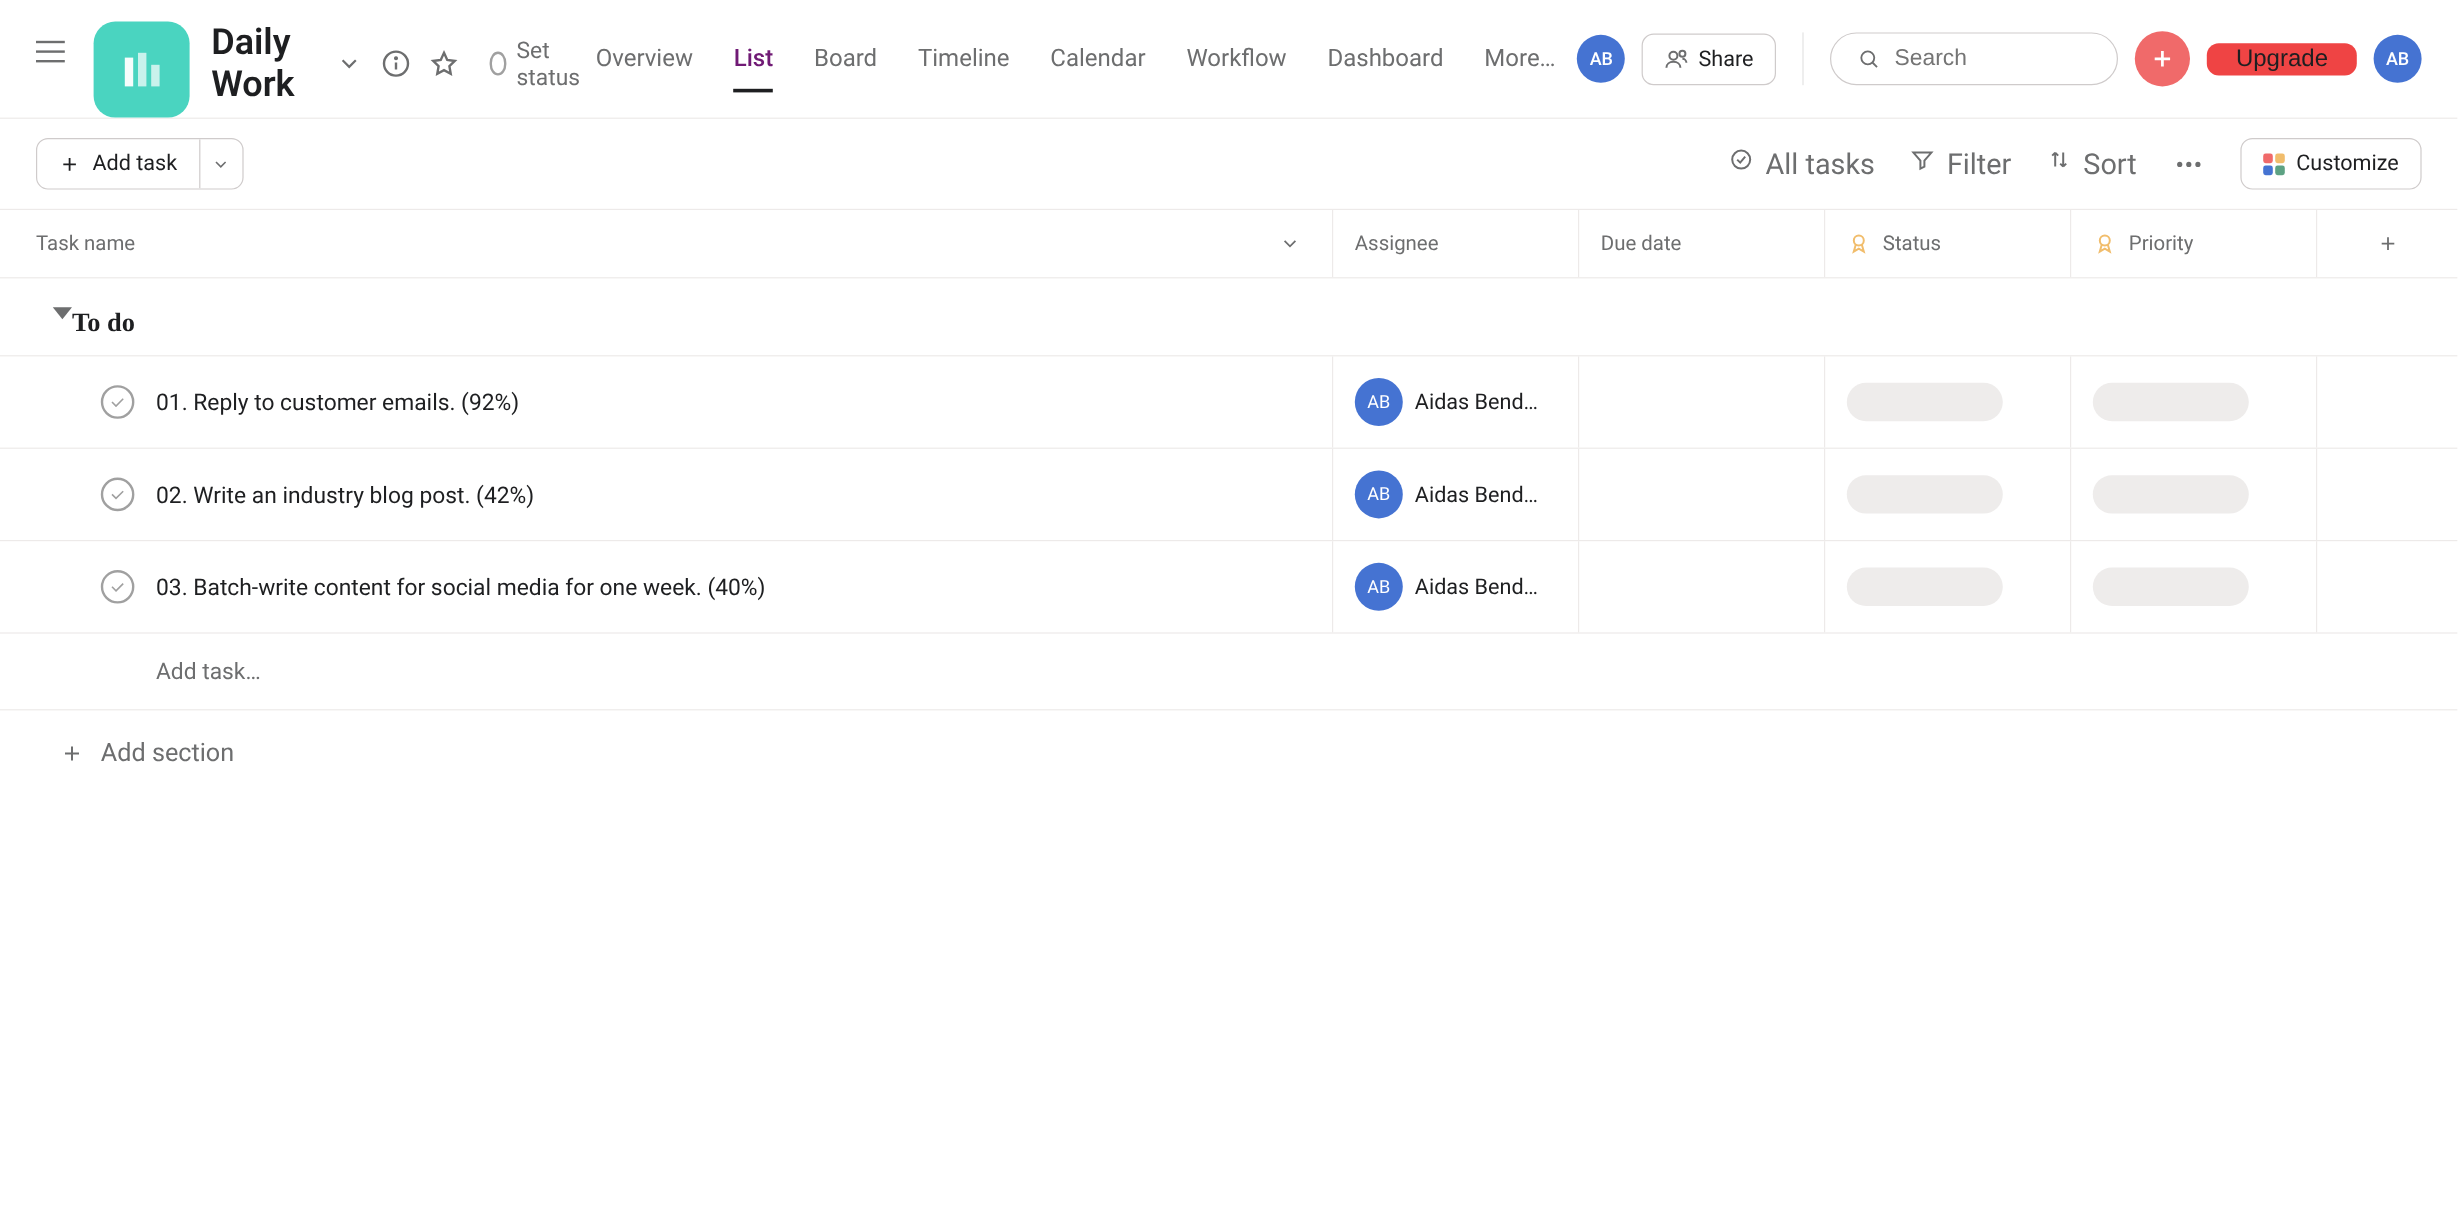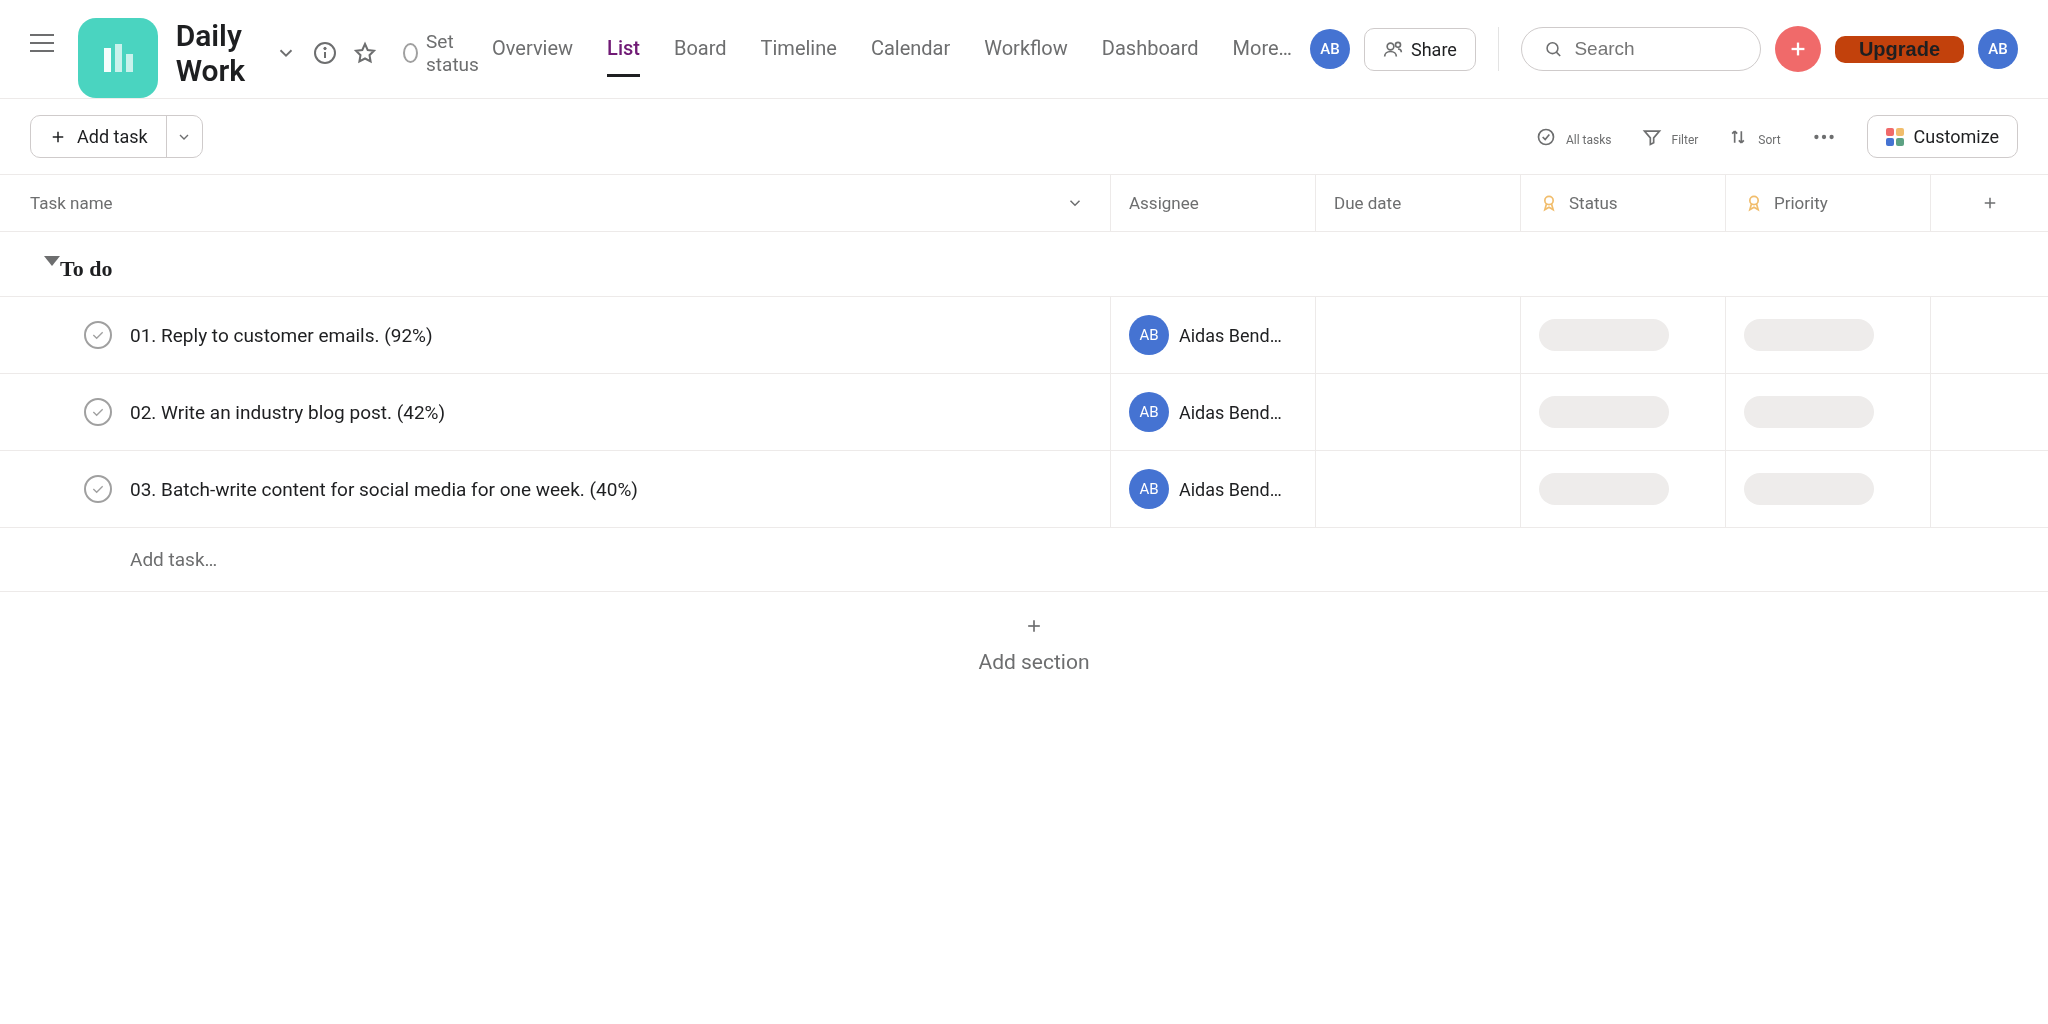--- a/index.html
+++ b/index.html
@@ -81,21 +81,21 @@
     padding: 10px 22px; width: 240px;
   }
   .search-wrap input {
     border:none; outline:none; font-size:19px; width:100%; background:transparent;
   }
   .plus-btn {
     width:46px; height:46px; border-radius:50%; background:#f06a6a;
     display:flex; align-items:center; justify-content:center; color:#fff; cursor:pointer;
   }
   .upgrade-btn {
-    background:#c2410c; color:#1e1f21; font-size:20px; font-weight:700;
+    background:#ef4444; color:#1e1f21; font-size:20px; font-weight:400;
     padding: 2px 24px; border-radius:10px; border:none; cursor:pointer;
   }
 
   
   .tabs {
     display:flex; gap:34px; align-items:center;
     margin-top: 6px;
   }
   .tab {
     font-size:20px; color:#6d6e6f; cursor:pointer; padding-bottom:14px;
@@ -114,21 +114,21 @@
   }
   .add-task-btn .main {
     display:flex; align-items:center; gap:10px; padding:10px 18px; cursor:pointer;
     font-size:18px;
   }
   .add-task-btn .caret {
     border-left:1px solid #cfcbcb; width:36px;
     display:flex; align-items:center; justify-content:center; cursor:pointer;
   }
   .toolbar-right { margin-left:auto; display:flex; align-items:center; gap:30px; }
-  .t-item { display:flex; align-items:flex-end; gap:10px; font-size:12px; color:#6d6e6f; cursor:pointer;}
+  .t-item { display:flex; align-items:flex-start; gap:10px; font-size:24px; color:#6d6e6f; cursor:pointer;}
   .customize-btn {
     display:flex; align-items:center; gap:10px;
     border:1px solid #cfcbcb; border-radius:10px;
     padding:10px 18px; font-size:18px; cursor:pointer;
   }
   .grid-icon { display:grid; grid-template-columns:8px 8px; grid-template-rows:8px 8px; gap:2px;}
   .grid-icon span:nth-child(1){background:#f06a6a;}
   .grid-icon span:nth-child(2){background:#f1bd6c;}
   .grid-icon span:nth-child(3){background:#4573d2;}
   .grid-icon span:nth-child(4){background:#5da283;}
@@ -189,21 +189,21 @@
   .pill {
     width:130px; height:32px; background:#eeeceb; border-radius:16px;
   }
 
   .add-task-inline {
     padding: 20px 30px 20px 130px; color:#6d6e6f; font-size:19px; cursor:pointer;
     border-bottom:1px solid #edeae9;
   }
   .add-section {
     display:flex; align-items:center; gap:14px;
-    padding: 24px 30px 24px 50px; color:#6d6e6f; font-size:21px; cursor:pointer;flex-direction:column;
+    padding: 24px 30px 24px 50px; color:#6d6e6f; font-size:21px; cursor:pointer;
   }
 
   svg { display:block; }
 </style>
 </head>
 <body>
 
 <div class="topbar">
   <div class="hamburger">
     <span></span>

